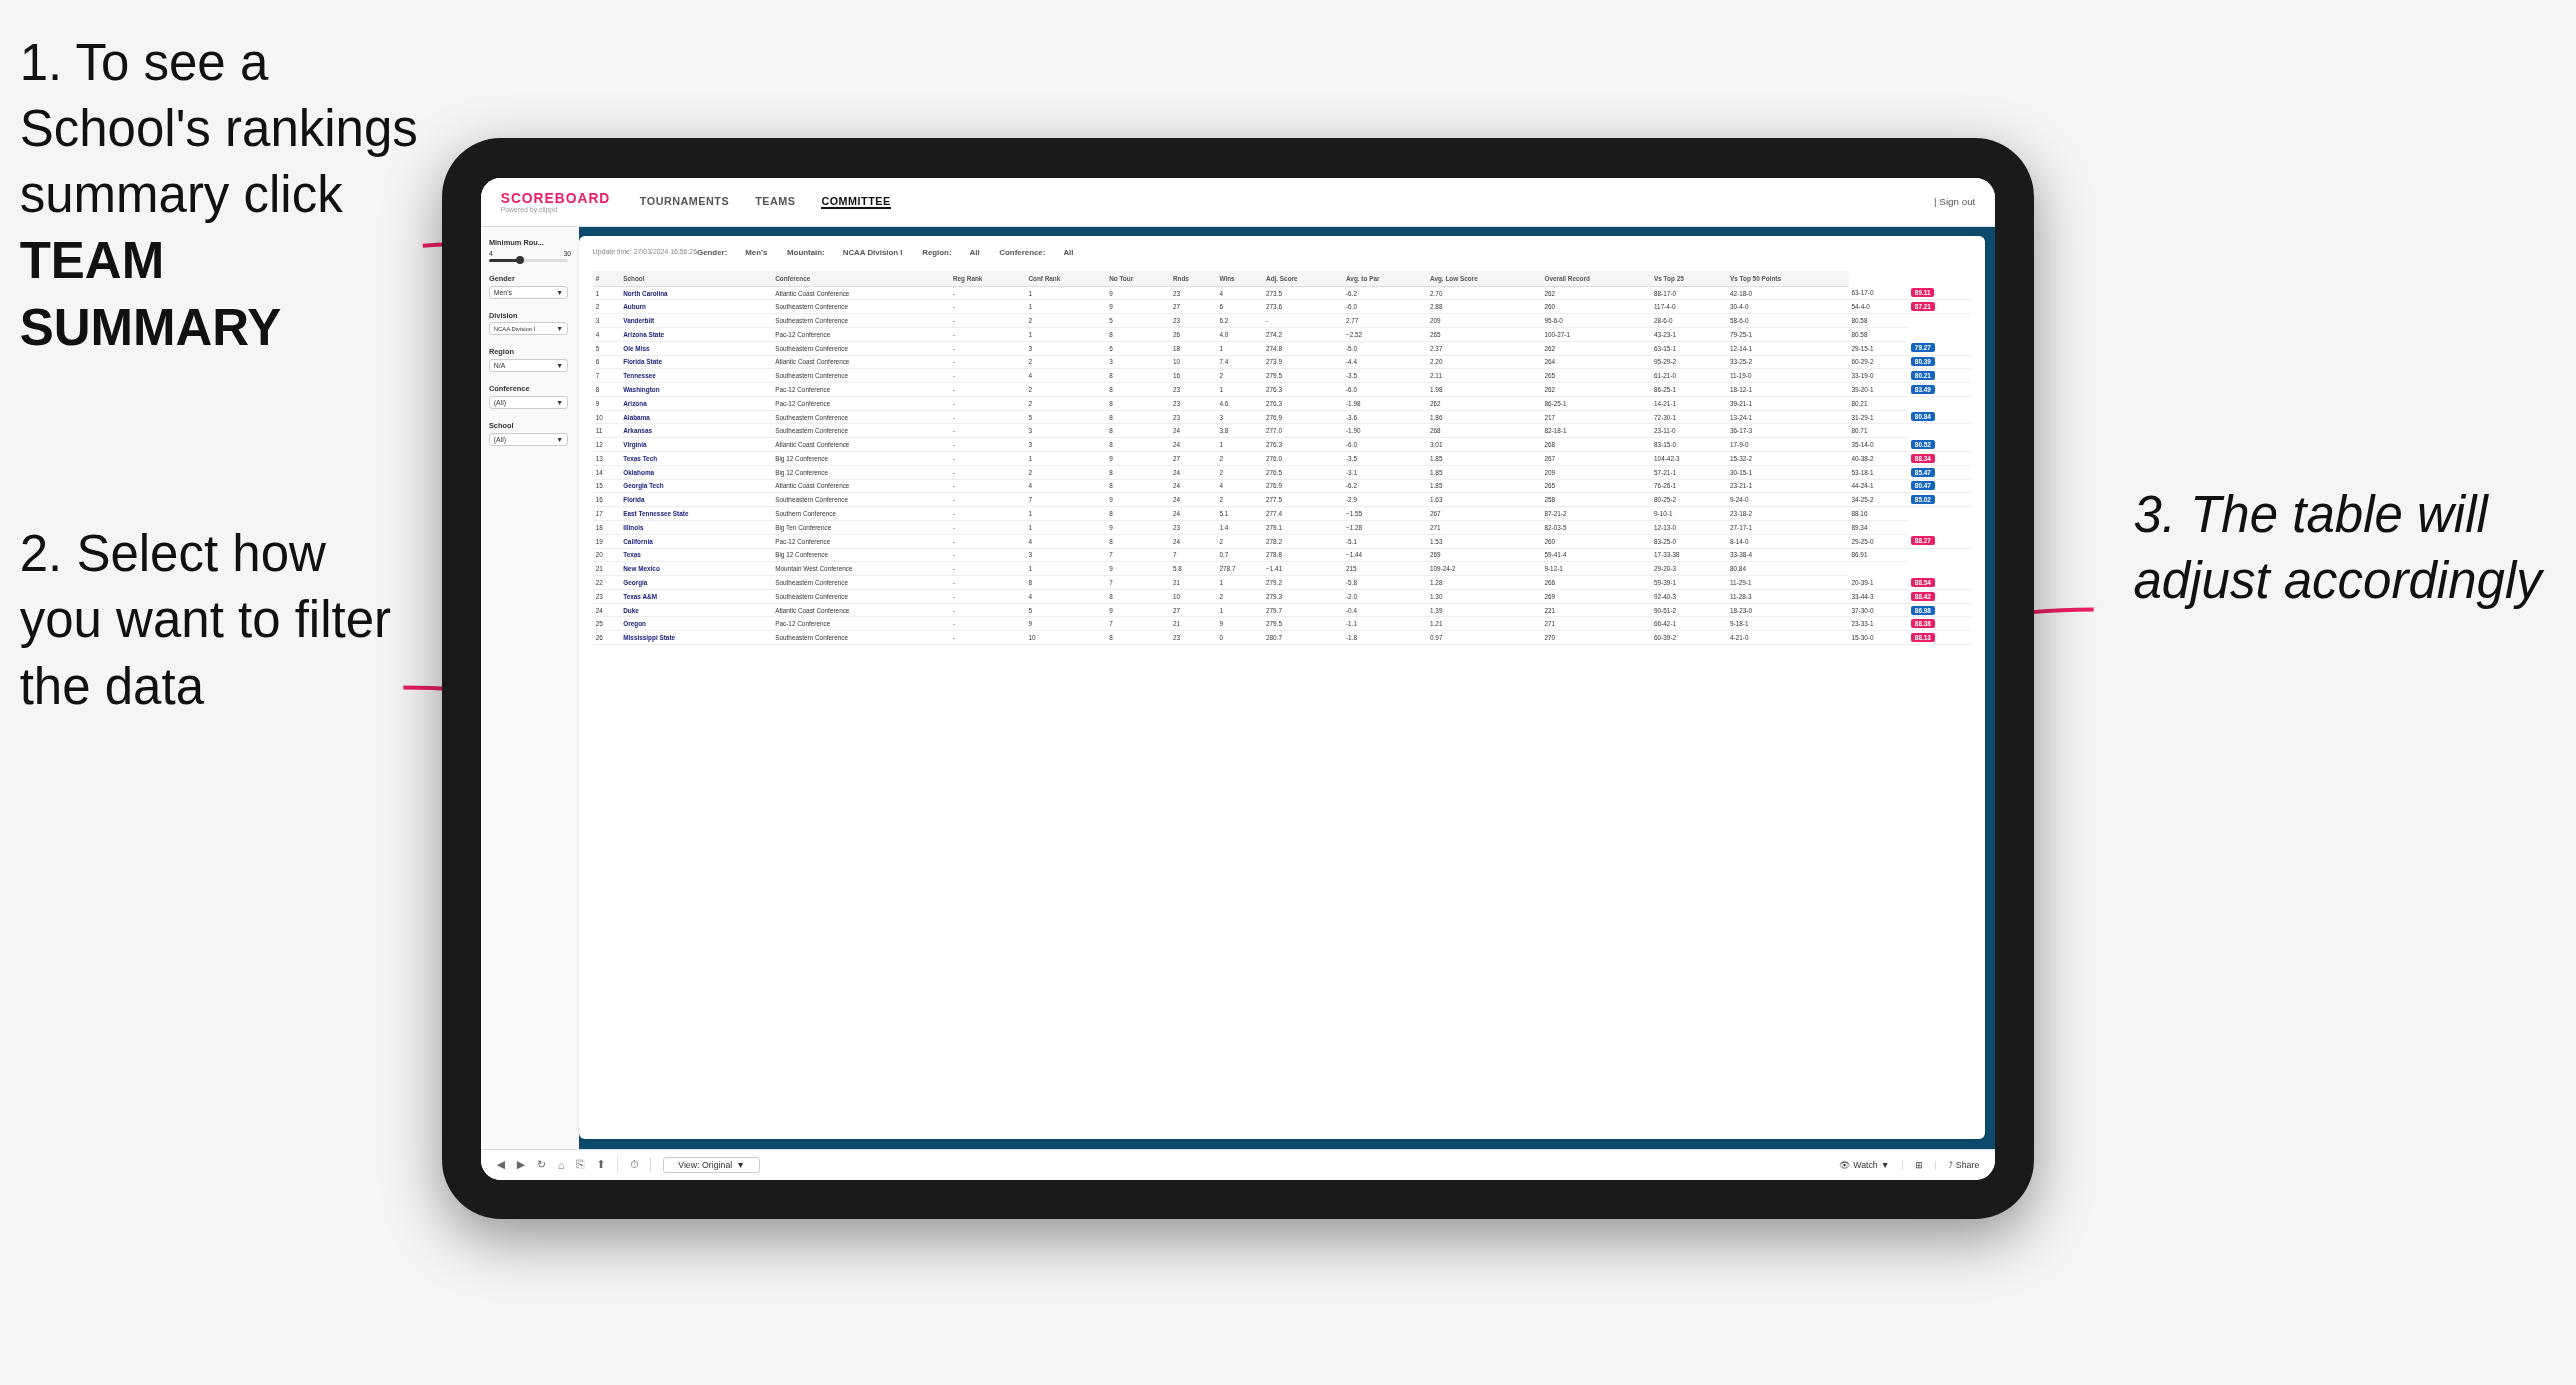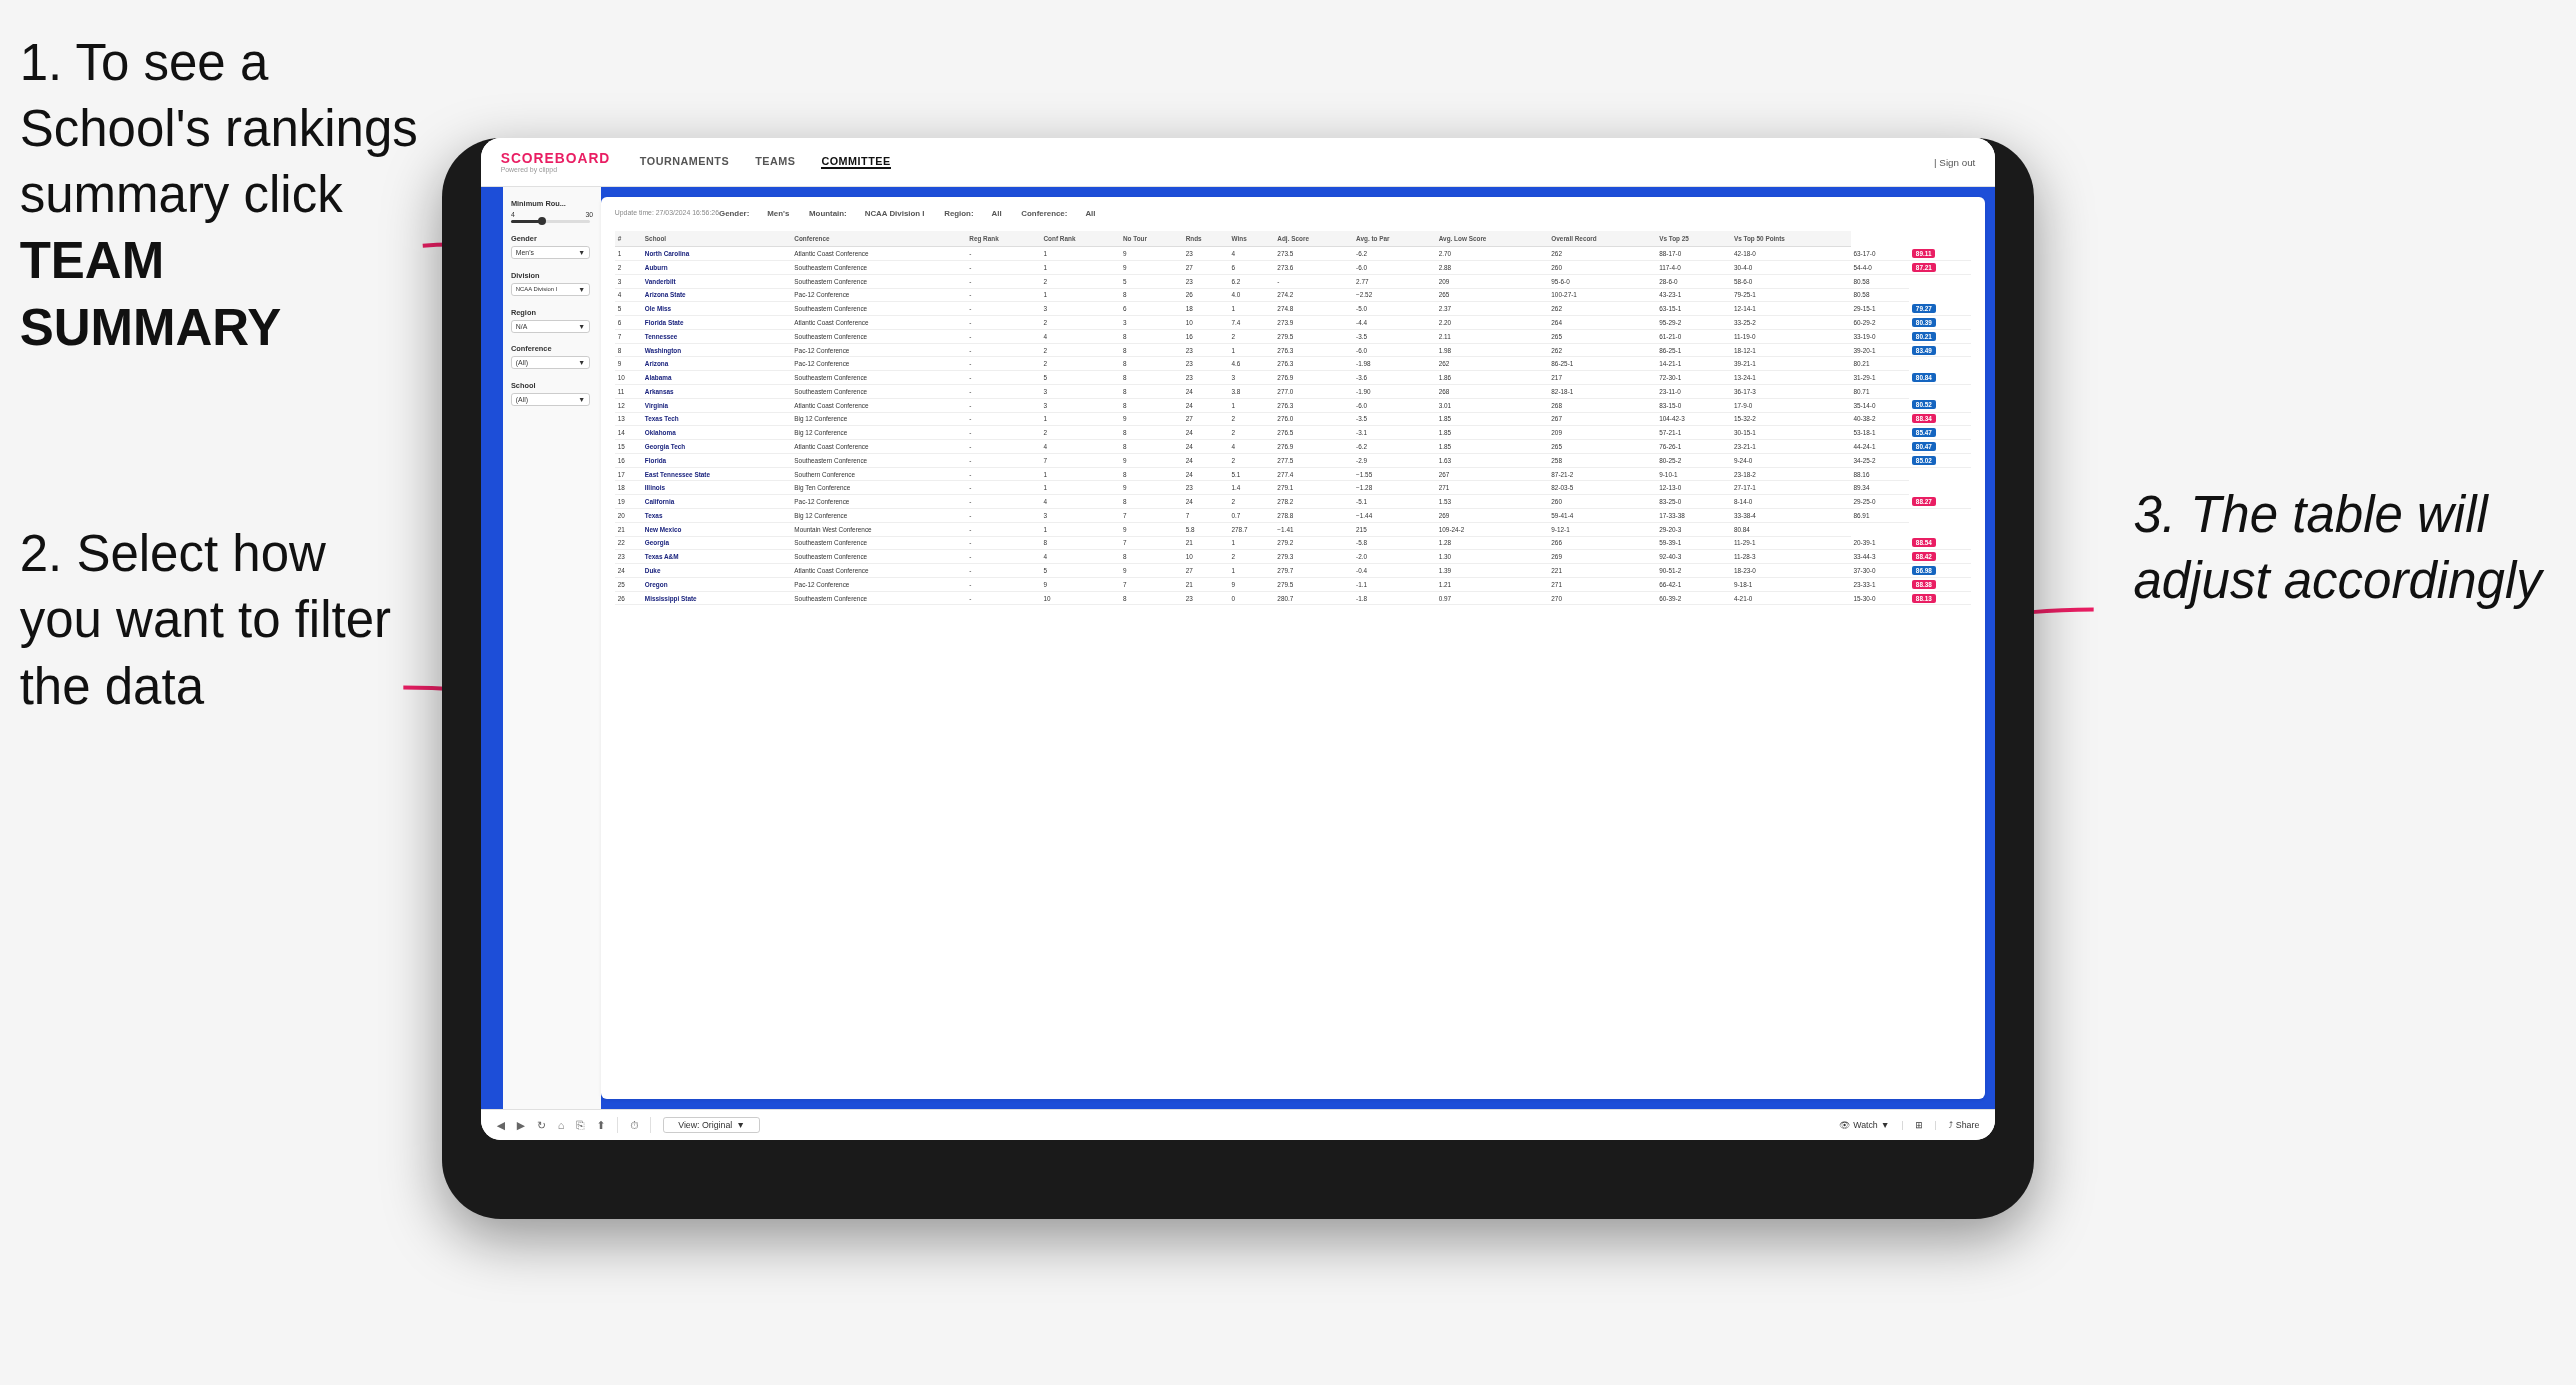--- a/index.html
+++ b/index.html
@@ -73,21 +73,21 @@
     .tablet {
       position: absolute;
       top: 138px;
       left: 442px;
       width: 1592px;
       height: 1081px;
       background: #1a1a1a;
       border-radius: 59px;
       box-shadow: 0 19.7px 59px rgba(0,0,0,0.4);
       display: flex;
-      align-items: flex-start;
+      align-items: center;
       justify-content: center;
     }
 
     .tablet-screen {
       width: 1514px;
       height: 1002px;
       background: #fff;
       border-radius: 19.7px;
       overflow: hidden;
       display: flex;
@@ -164,23 +164,22 @@
     }
     .sub-nav-item.active {
       color: #e91e63;
       border-bottom: 2px solid #e91e63;
     }
 
     
     .main-content {
       flex: 1;
       display: flex;
-      background: #1d4ed8;
+      background: #0c4a6e;
       overflow: hidden;
-      padding-left: 22px;
     }
 
     
     .sidebar {
       width: 98px;
       background: #f9f9f9;
       padding: 11.8px 7.9px;
       flex-shrink: 0;
       font-size: 7.9px;
       color: #333;

